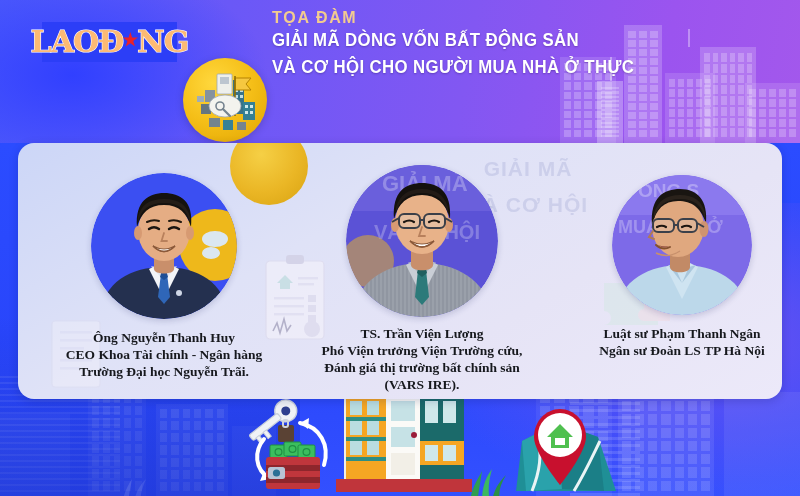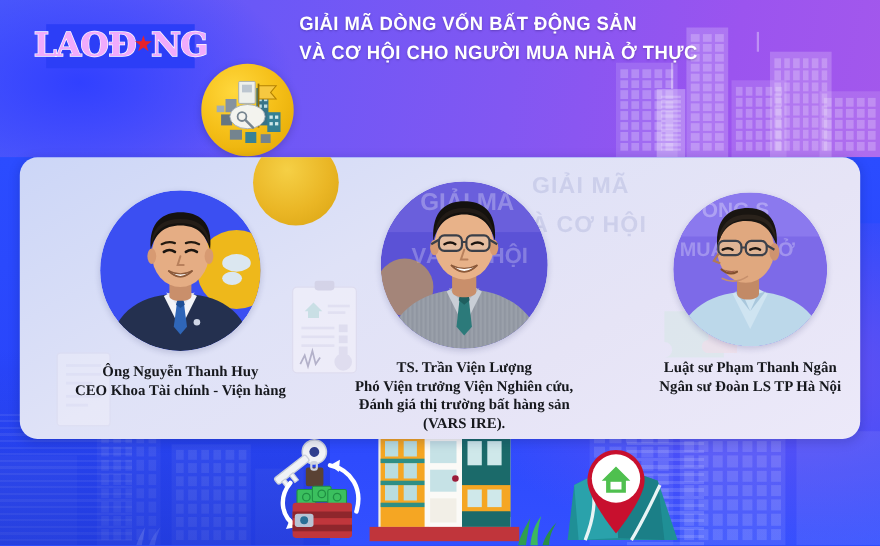--- a/index.html
+++ b/index.html
@@ -37,21 +37,21 @@
 
   
   .logo-box{
     position:absolute; left:42px; top:22px; width:135px; height:40px;
     background:#2c3ef7;
     display:flex; align-items:center; justify-content:center;
   }
   .logo-text{
     font-family:"DejaVu Serif", serif;
     font-weight:bold; font-size:30px; letter-spacing:-1px;
-    color:#f0abfc;
+    color:#fdba74;
     -webkit-text-stroke:1.2px #ffffff;
     paint-order:stroke fill;
     display:flex; align-items:center; line-height:1;
     white-space:nowrap;
   }
   .logo-star{
     display:inline-block; width:16px; height:16px; margin:0 -1px;
     background:#e8222a;
     clip-path:polygon(50% 0%,61% 35%,98% 35%,68% 57%,79% 91%,50% 70%,21% 91%,32% 57%,2% 35%,39% 35%);
     transform:translateY(-2px);
@@ -426,20 +426,21 @@
           <path d="M40 51 l7 7" stroke="#6f8196" stroke-width="2.2" stroke-linecap="round"></path>
           <rect x="26" y="60" width="11" height="9" fill="#6d8196"></rect>
           <rect x="40" y="62" width="10" height="10" fill="#2d7e9c"></rect>
           <rect x="54" y="64" width="9" height="8" fill="#6d8196"></rect>
           <rect x="14" y="38" width="7" height="6" fill="#9aabc0"></rect>
         </g>
       </svg>
     </div>
 
     <div class="headline">
+      <div class="h-kicker">TỌA ĐÀM</div>
       <div class="h-line">GIẢI MÃ DÒNG VỐN BẤT ĐỘNG SẢN</div>
       <div class="h-line">VÀ CƠ HỘI CHO NGƯỜI MUA NHÀ Ở THỰC</div>
     </div>
   </div>
 
   <div class="bottom">
     <div class="bot-right-glow"></div>
 
     <div>
       <div class="bld" style="left:88px; width:58px; height:108px; background:rgba(255,255,255,.055);">
@@ -854,21 +855,22 @@
 
             <path d="M62 73 Q73 84 84 73 Q73 79 62 73 Z" fill="#ffffff" stroke="#8c5a3a" stroke-width="1.2"></path>
             <path d="M62 73 Q73 84 84 73" fill="none" stroke="#8c5a3a" stroke-width="1.4"></path>
 
             <circle cx="88" cy="120" r="3" fill="#cfd6e6"></circle>
           </g>
         </svg>
       </div>
       <div class="spk-cap" style="font-size:13.5px; margin-top:10px;">
         <div>Ông Nguyễn Thanh Huy</div>
-        <div>CEO Khoa Tài chính - Viện hàng</div>
+        <div>CEO Khoa Tài chính - Ngân hàng</div>
+        <div>Trường Đại học Nguyễn Trãi.</div>
       </div>
     </div>
 
     <div class="spk spk2">
       <div class="spk-photo" style="width:152px; height:152px;">
         <svg viewBox="0 0 152 152" width="152" height="152" aria-hidden="true">
           <defs>
               <clipPath id="c2">
                 <circle cx="76" cy="76" r="76"></circle>
               </clipPath>
@@ -920,22 +922,22 @@
 
             <path d="M76 62 l-3 9 h6" fill="none" stroke="#b8805c" stroke-width="1.8" stroke-linecap="round"></path>
 
             <path d="M64 76 Q76 88 88 76 Q76 82 64 76 Z" fill="#ffffff" stroke="#8c5a3a" stroke-width="1.2"></path>
             <path d="M64 76 Q76 88 88 76" fill="none" stroke="#8c5a3a" stroke-width="1.4"></path>
           </g>
         </svg>
       </div>
       <div class="spk-cap" style="font-size:13.5px; margin-top:8px;">
         <div>TS. Trần Viện Lượng</div>
-        <div>Phó Viện trưởng Viện Nghiên cứu,</div>
-        <div>Đánh giá thị trường bất hàng sản</div>
+        <div>Phó Viện trưởng Viện Trường cứu,</div>
+        <div>Đánh giá thị trường bất chính sản</div>
         <div>(VARS IRE).</div>
       </div>
     </div>
 
     <div class="spk spk3">
       <div class="spk-photo" style="width:140px; height:140px;">
         <svg viewBox="0 0 140 140" width="140" height="140" aria-hidden="true">
           <defs>
               <clipPath id="c3">
                 <circle cx="70" cy="70" r="70"></circle>

